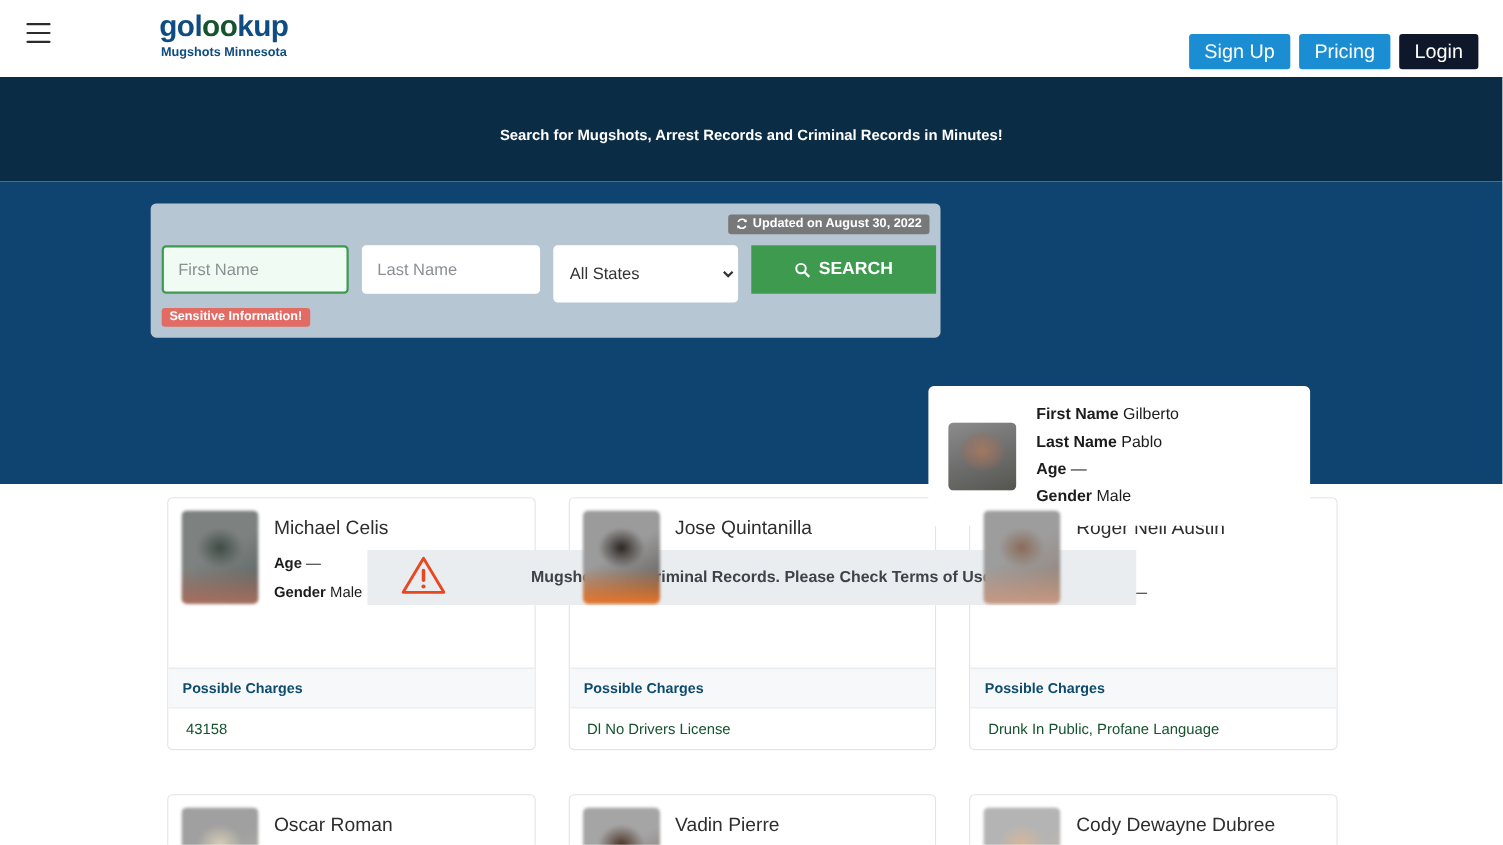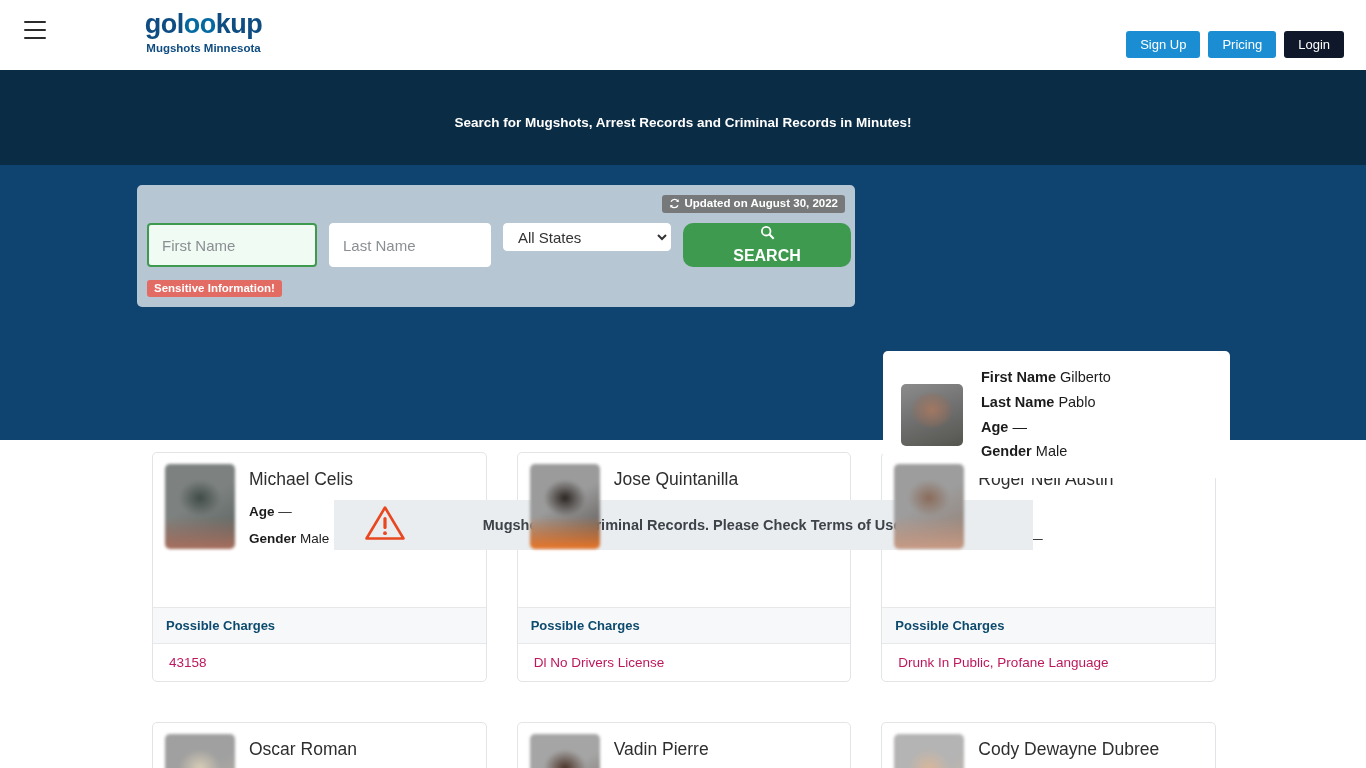--- a/index.html
+++ b/index.html
@@ -38,37 +38,37 @@
     line-height: 1;
     cursor: pointer;
   }
   .brand-main {
     font-size: 27px;
     font-weight: bold;
     color: #0f4c81;
     letter-spacing: -0.5px;
     white-space: nowrap;
   }
-  .brand-main .oo { color: #0369a1; }
+  .brand-main .oo { color: #14532d; }
   .brand-sub {
     margin-top: 5px;
     font-size: 11.5px;
     font-weight: bold;
     color: #0f4c81;
     white-space: nowrap;
   }
   .nav-actions {
     position: absolute;
     right: 22px; top: 31px;
     display: flex; gap: 8px;
   }
   .nav-btn {
     border: none;
     color: #fff;
-    font-size: 13px;
+    font-size: 18px;
     font-weight: normal;
     padding: 7px 14px;
     border-radius: 3px;
     cursor: pointer;
     font-family: "Liberation Sans", sans-serif;
     line-height: 1;
   }
   .nav-btn.signup { background: #1b8ed3; }
   .nav-btn.pricing { background: #1b8ed3; }
   .nav-btn.login { background: #0f172a; }
@@ -156,52 +156,51 @@
     background: #f0fbf3;
     border: 2px solid #3d9a4e;
   }
   .inp.last {
     width: 162px;
     background: #ffffff;
     border: 1px solid #ffffff;
   }
   .inp::placeholder { color: #8b8f93; }
   .sel {
-    width: 168px; height: 28px;
+    width: 168px; height: 52px;
     background: #ffffff;
     border: 1px solid #ffffff;
     border-radius: 4px;
     font-size: 15px;
     font-family: "Liberation Sans", sans-serif;
     padding: 0 10px;
     color: #333;
     outline: none;
     cursor: pointer;
   }
   .search-btn {
     width: 168px; height: 44px;
     background: #3d9a4e;
     border: none;
-    border-radius: 10px;
+    border-radius: 0;
     color: #ffffff;
     font-size: 16px;
     font-weight: bold;
     font-family: "Liberation Sans", sans-serif;
     cursor: pointer;
     display: flex;
     align-items: center;
     justify-content: center;
     gap: 7px;
-    flex-direction: column;
   }
 
   
   .featured-card {
     position: absolute;
-    left: 883px; top: 186px;
+    left: 844px; top: 186px;
     width: 347px; height: 127px;
     background: #ffffff;
     border-radius: 5px;
     display: flex;
     align-items: center;
     padding: 0 18px;
     gap: 18px;
   }
   .featured-thumb {
     width: 62px; height: 62px;
@@ -274,21 +273,21 @@
     padding: 10px 13px;
     font-size: 13px;
     font-weight: bold;
     color: #0c4a6e;
     margin-top: 36px;
   }
   .rec-charges-body {
     border-top: 1px solid #e6e8ea;
     padding: 11px 16px;
     font-size: 13.5px;
-    color: #be185d;
+    color: #14532d;
   }
 </style>
 </head>
 <body>
 
 <div class="topnav">
   <div class="hamburger">
     <span></span>
     <span></span>
     <span></span>

